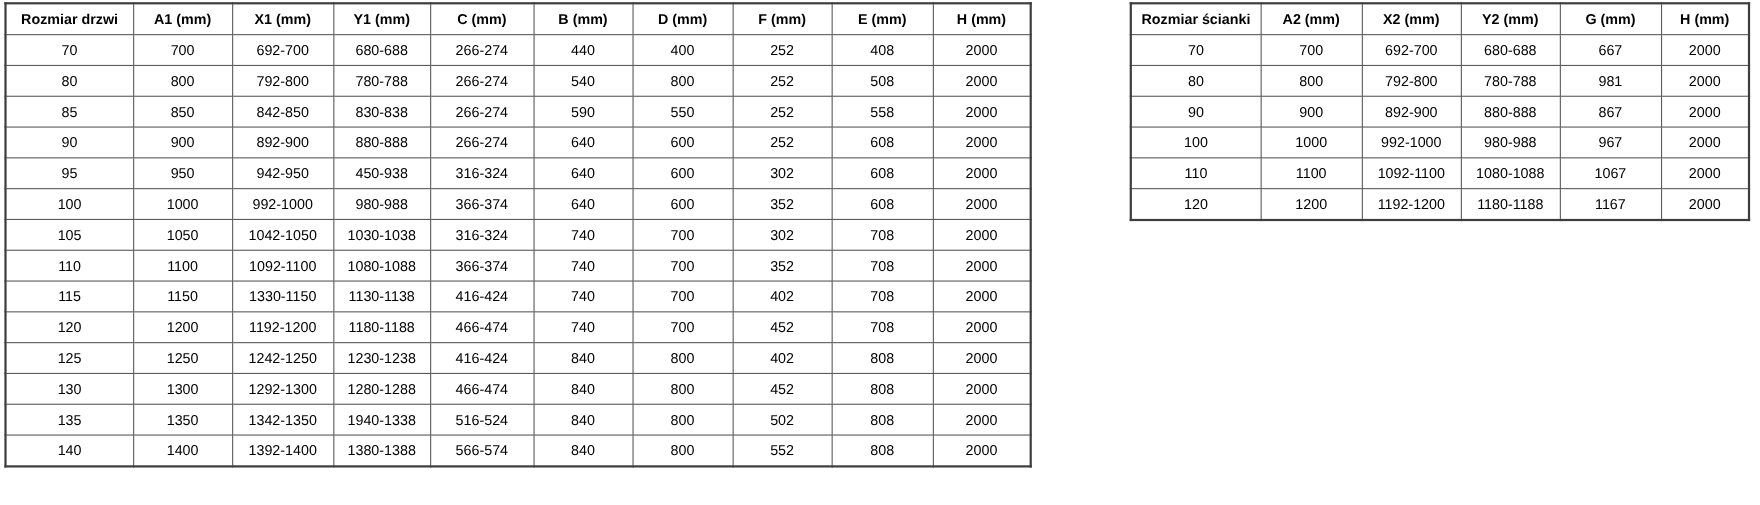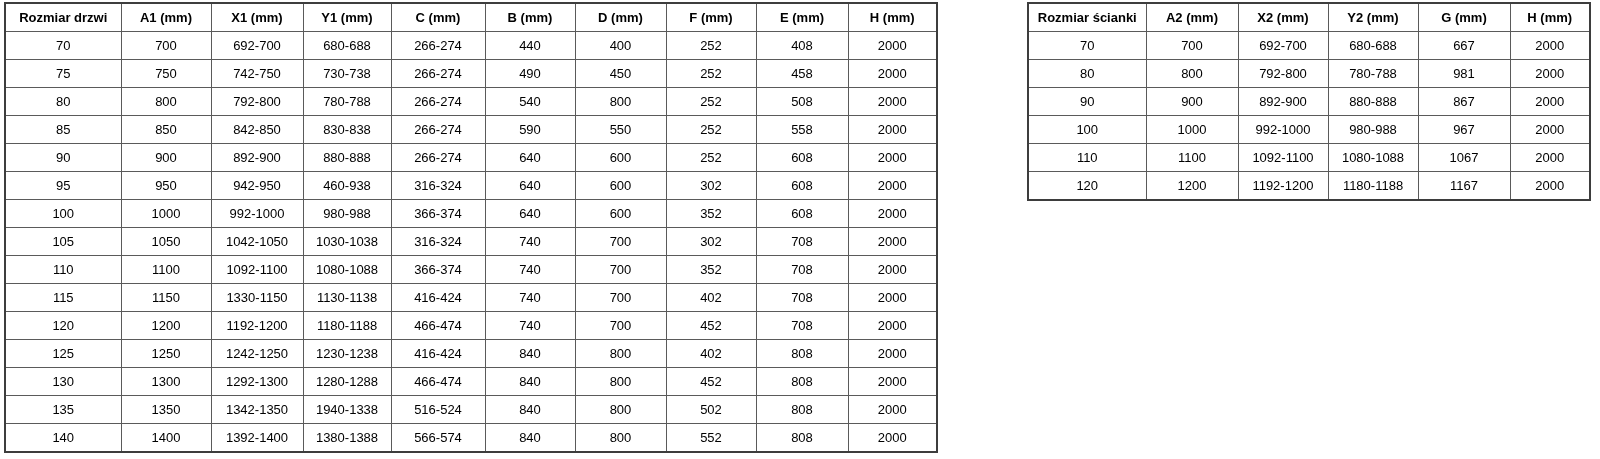--- a/index.html
+++ b/index.html
@@ -87,32 +87,20 @@
           <td>692-700</td>
           <td>680-688</td>
           <td>266-274</td>
           <td>440</td>
           <td>400</td>
           <td>252</td>
           <td>408</td>
           <td>2000</td>
         </tr>
         <tr>
-          <td>75</td>
-          <td>750</td>
-          <td>742-750</td>
-          <td>730-738</td>
-          <td>266-274</td>
-          <td>490</td>
-          <td>450</td>
-          <td>252</td>
-          <td>458</td>
-          <td>2000</td>
-        </tr>
-        <tr>
           <td>80</td>
           <td>800</td>
           <td>792-800</td>
           <td>780-788</td>
           <td>266-274</td>
           <td>540</td>
           <td>800</td>
           <td>252</td>
           <td>508</td>
           <td>2000</td>
@@ -138,21 +126,21 @@
           <td>640</td>
           <td>600</td>
           <td>252</td>
           <td>608</td>
           <td>2000</td>
         </tr>
         <tr>
           <td>95</td>
           <td>950</td>
           <td>942-950</td>
-          <td>460-938</td>
+          <td>450-938</td>
           <td>316-324</td>
           <td>640</td>
           <td>600</td>
           <td>302</td>
           <td>608</td>
           <td>2000</td>
         </tr>
         <tr>
           <td>100</td>
           <td>1000</td>

